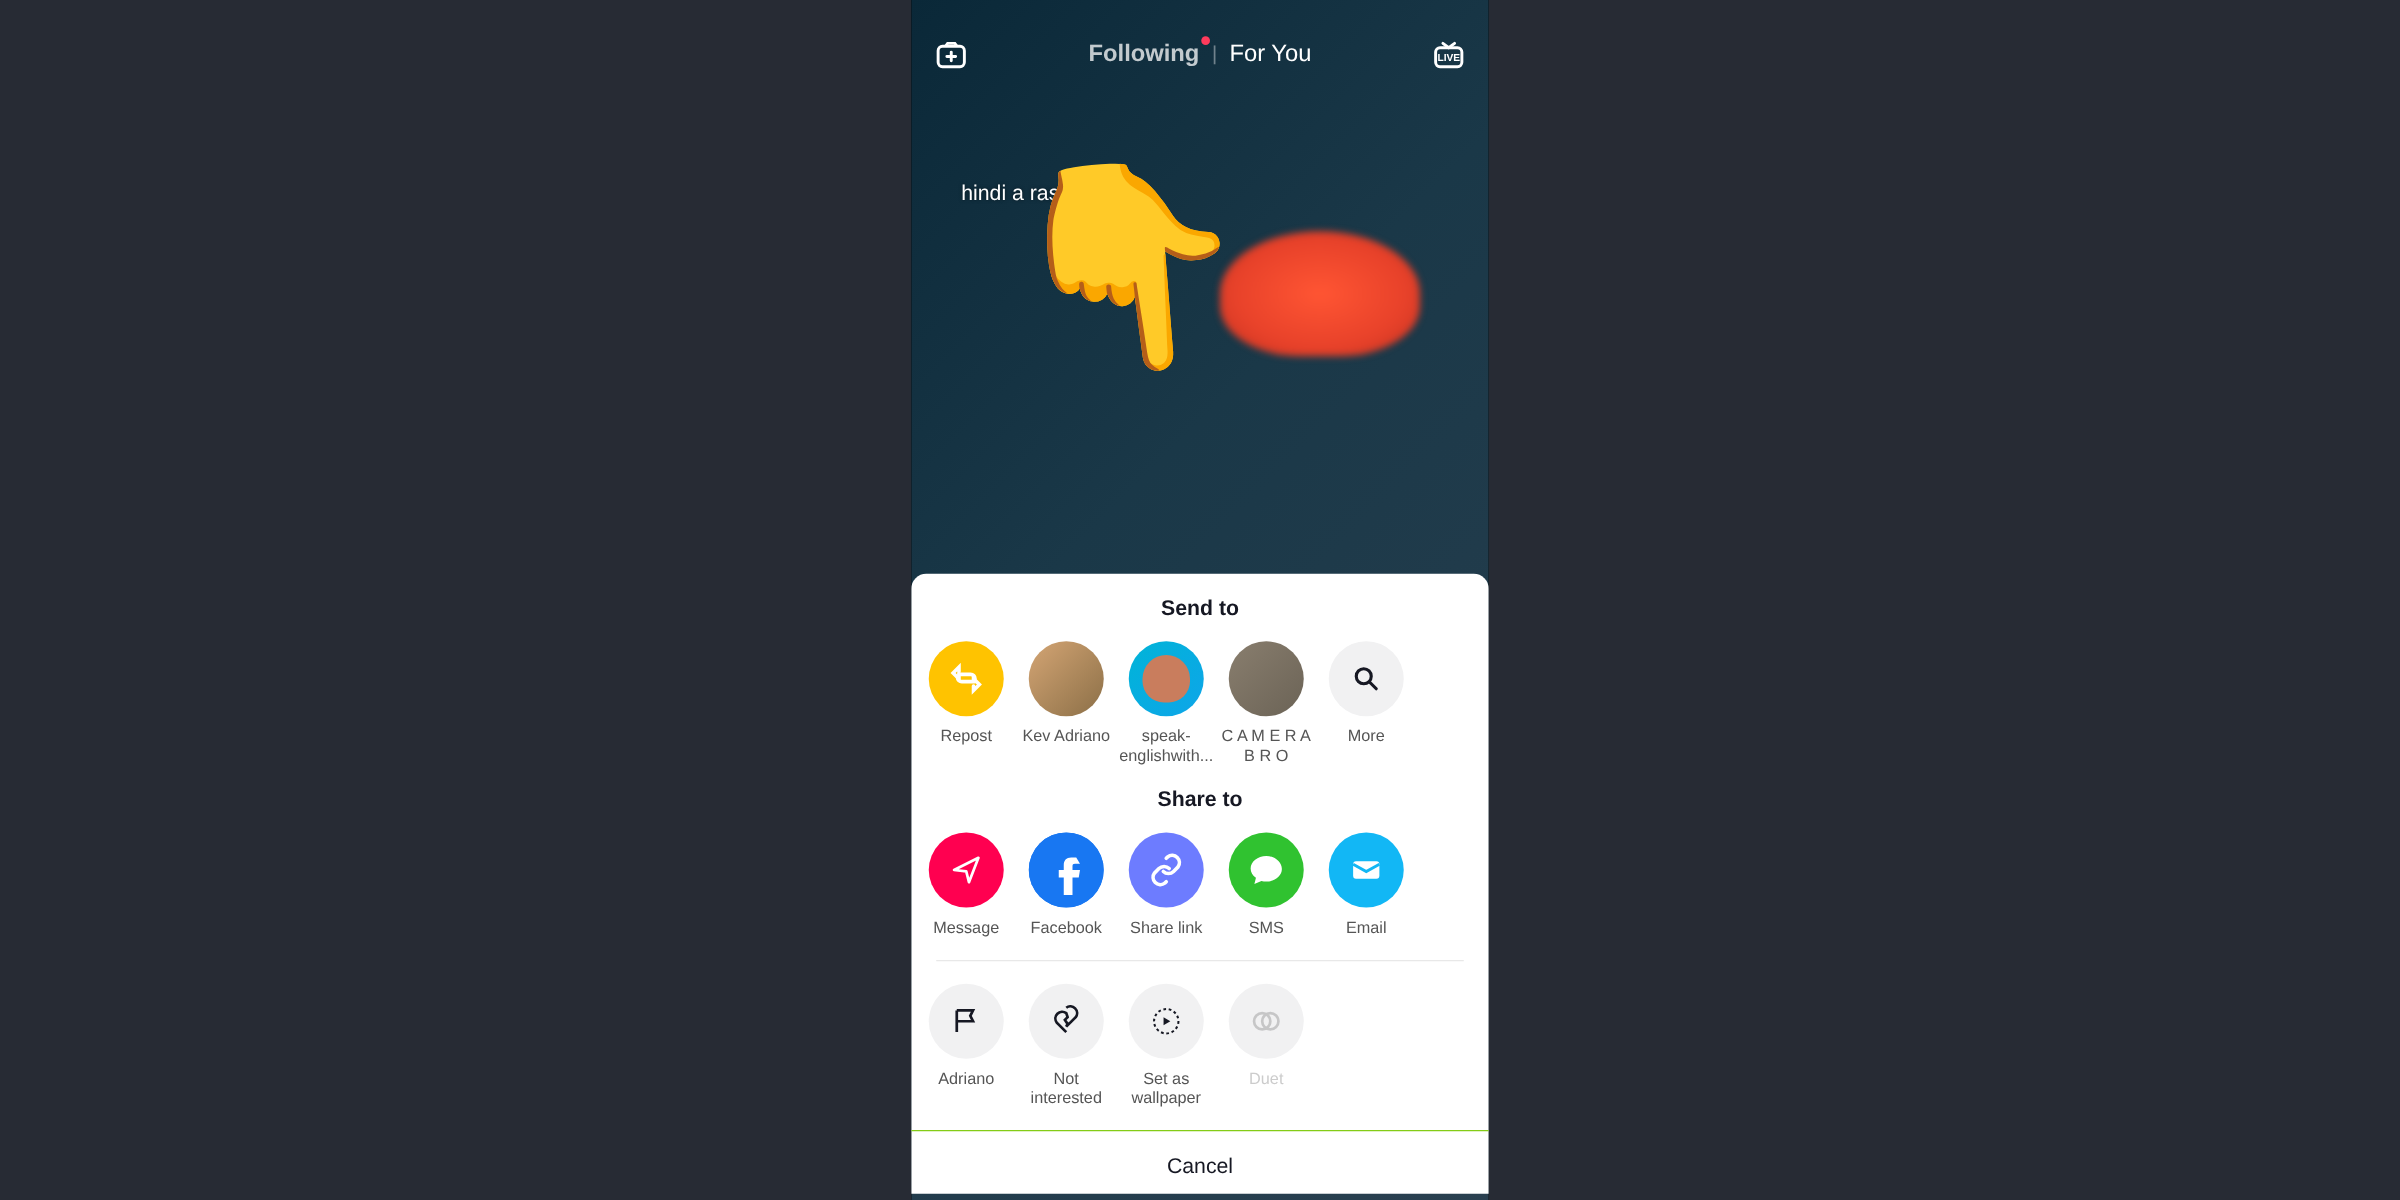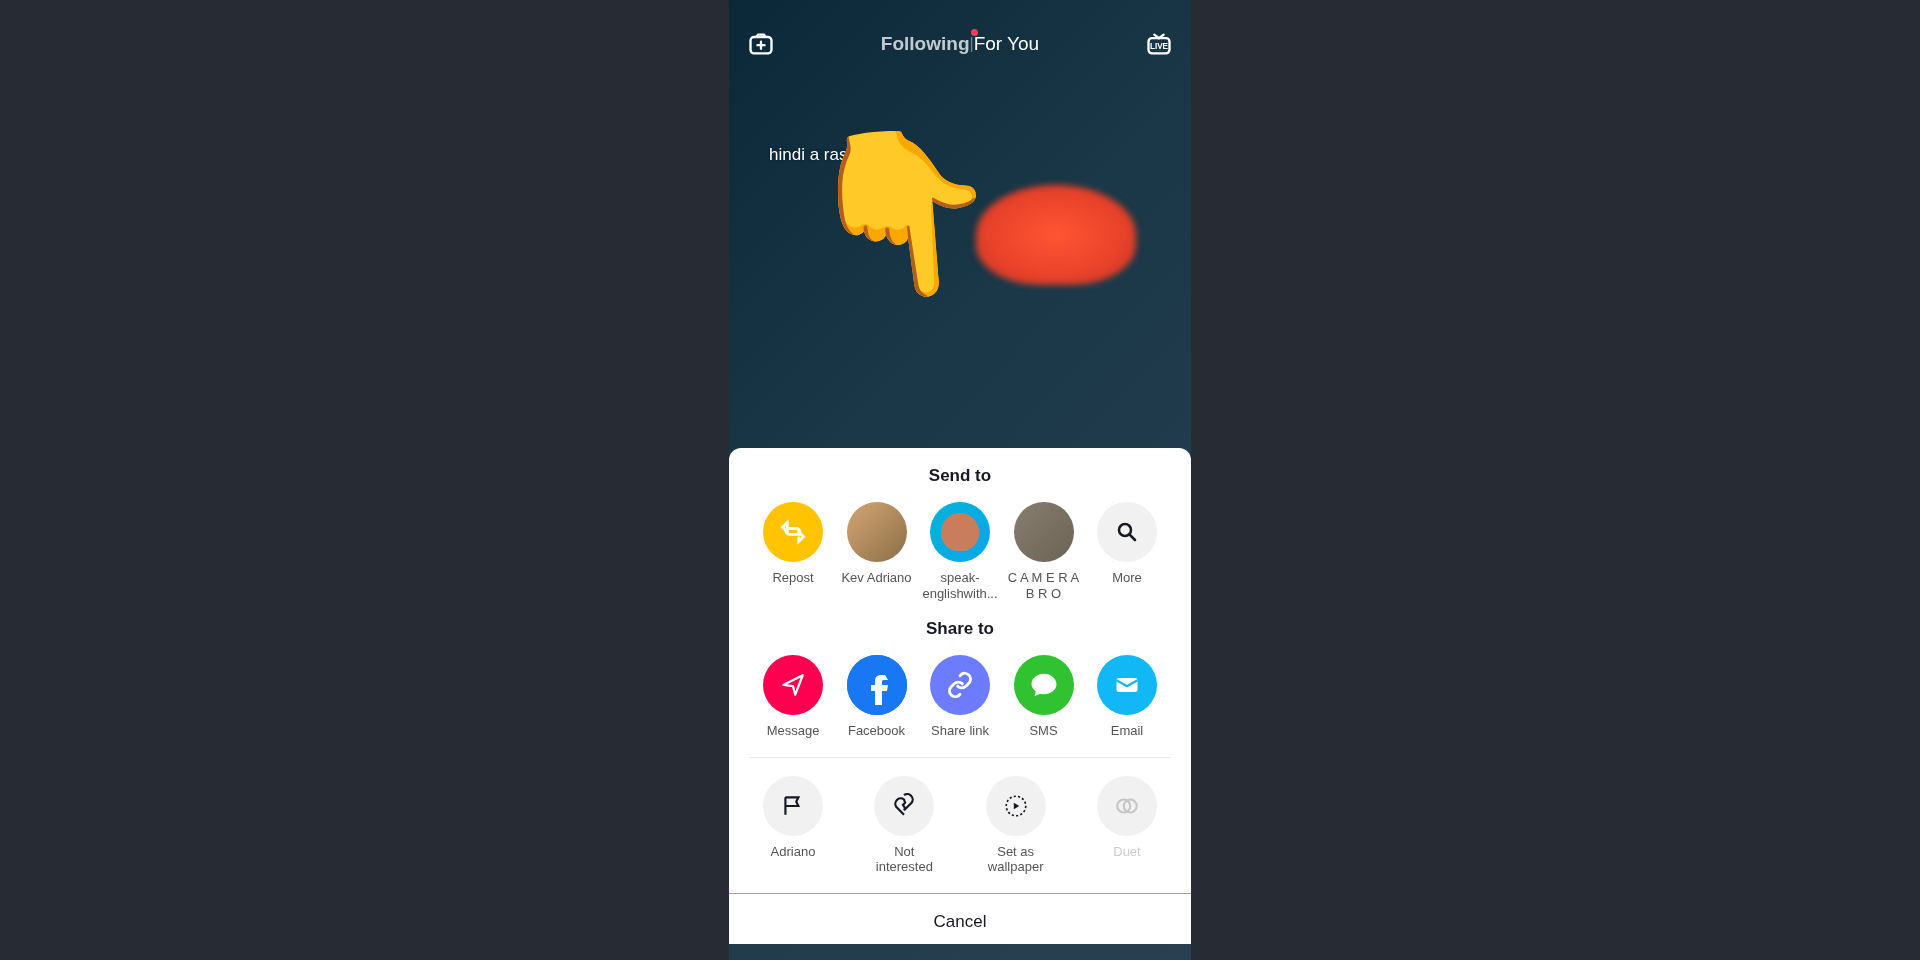--- a/index.html
+++ b/index.html
@@ -4,29 +4,29 @@
 <style>
 *{margin:0;padding:0;box-sizing:border-box;font-family:-apple-system,BlinkMacSystemFont,sans-serif}
 body{background:#272b34;width:1920px;height:960px;display:flex;justify-content:center;overflow:hidden}
 .phone{width:462px;height:960px;background:#000;position:relative;overflow:hidden}
 .status-bar{display:flex;justify-content:space-between;align-items:center;padding:0 18px;height:8px;color:#fff;font-size:16px;font-weight:500}
 .video-area{position:absolute;top:0;left:0;right:0;bottom:0;background:linear-gradient(135deg,#0a2838 0%,#1a3848 40%,#2a4050 100%)}
 .video-caption{position:absolute;top:145px;left:40px;color:#fff;font-size:17px;font-weight:500;text-shadow:0 0 3px rgba(0,0,0,.5)}
 .red-obj{position:absolute;top:185px;right:55px;width:160px;height:100px;background:radial-gradient(ellipse at center,#ff5533 0%,#e8422a 60%,#c03020 100%);border-radius:50% 50% 40% 40%;filter:blur(3px)}
 .top-nav{position:absolute;top:30px;left:0;right:0;display:flex;align-items:center;justify-content:space-between;padding:0 18px}
 .camera-icon svg,.live-icon svg{width:28px;height:28px}
-.nav-tabs{display:flex;align-items:center;gap:0}
+.nav-tabs{display:flex;align-items:center;gap:10px}
 .tab-following{color:rgba(255,255,255,.75);font-size:19px;font-weight:600;position:relative}
 .red-dot{position:absolute;top:-4px;right:-8px;width:7px;height:7px;background:#ff3b5c;border-radius:50%}
 .tab-divider{color:rgba(255,255,255,.4)}
 .tab-foryou{color:#fff;font-size:19px;font-weight:400}
 .pointer-emoji{position:absolute;top:120px;left:75px;font-size:160px;z-index:5;transform:rotate(-5deg)}
-.share-sheet{position:absolute;bottom:16px;left:0;right:0;background:#fff;border-radius:12px 12px 0 0;z-index:10;padding-top:18px}
+.share-sheet{position:absolute;bottom:5px;left:0;right:0;background:#fff;border-radius:12px 12px 0 0;z-index:10;padding-top:18px}
 .sheet-title{text-align:center;font-size:17px;font-weight:600;color:#161823;margin-bottom:16px}
-.contacts-row,.share-row,.actions-row{display:flex;justify-content:space-between;padding:0 24px;margin-bottom:18px}
+.contacts-row,.share-row,.actions-row{display:flex;justify-content:flex-start;padding:0 4px;margin-bottom:18px}
 .contact-item,.share-item,.action-item{display:flex;flex-direction:column;align-items:center;width:80px;cursor:pointer}
 .contact-avatar,.share-circle,.action-circle{width:60px;height:60px;border-radius:50%;display:flex;align-items:center;justify-content:center;margin-bottom:8px}
 .contact-label,.share-label,.action-label{font-size:13px;color:#555;text-align:center;line-height:1.2}
 .repost-circle{background:#ffc300}
 .more-circle{background:#f1f1f2}
 .avatar-1{background:linear-gradient(135deg,#d4a574,#8b6f47)}
 .avatar-2{background:linear-gradient(135deg,#00b4d8,#0ea5e9);display:flex;align-items:center;justify-content:center}
 .avatar-2::after{content:"";width:38px;height:38px;background:#c97d5d;border-radius:50% 50% 45% 45%}
 .avatar-3{background:linear-gradient(135deg,#897e6e,#6b6356)}
 .msg-circle{background:#ff0050}

